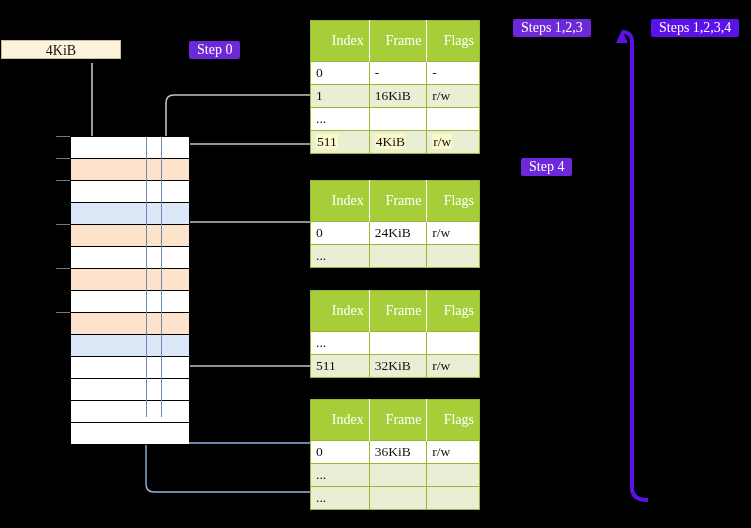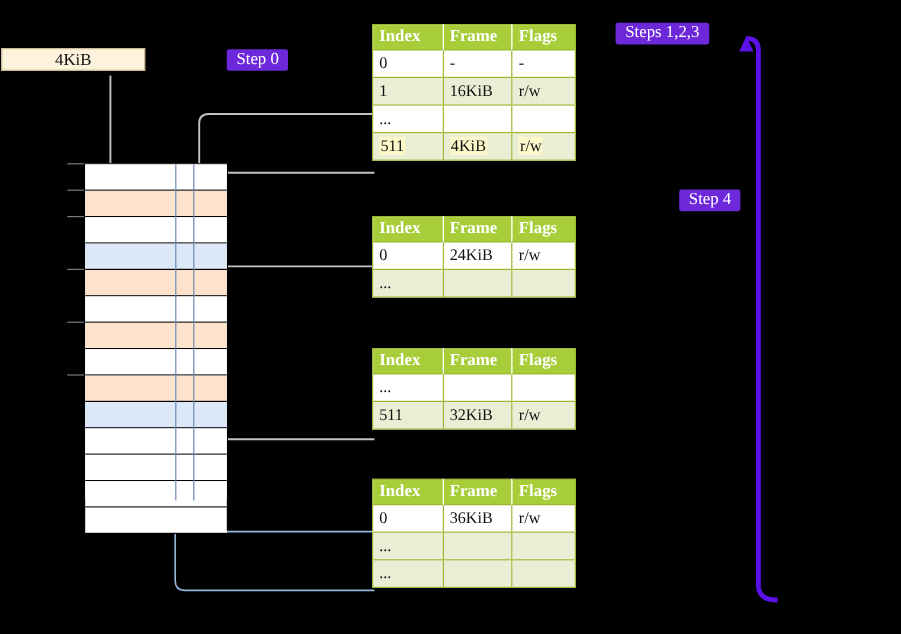--- a/index.html
+++ b/index.html
@@ -104,23 +104,23 @@
     border-collapse: collapse;
     font-size: 13.5px;
     color: #111111;
     background: #ffffff;
     table-layout: fixed;
     border: 1px solid #9ab82f;
   }
   table.ptable th {
     background: #a7ce39;
     color: #ffffff;
-    font-weight: bold;
-    text-align: left;
-    padding: 2px 5px;
+    font-weight: normal;
+    text-align: right;
+    padding: 12px 5px;
     height: 21px;
     box-sizing: border-box;
     border-right: 1px solid #ffffff;
     font-size: 14px;
   }
   table.ptable th:last-child { border-right: none; }
   table.ptable td {
     padding: 2px 5px;
     height: 23px;
     box-sizing: border-box;
@@ -176,21 +176,22 @@
 
     <path d="M312,492 L154,492 Q146,492 146,484 L146,212" stroke="#95b6dd" stroke-width="1.4" fill="none" marker-end="url(#ar-blue-up)"></path>
 
     <path d="M648,500 Q632,500 632,488 L632,42 Q632,32 622,32" stroke="#5b11e8" stroke-width="4" fill="none" marker-end="url(#ar-violet)"></path>
   </svg>
 
   <div class="size-box" style="left:1px; top:40px; width:120px;">4KiB</div>
 
   <div class="badge crimson" style="left:189px; top:41px;text-align:center;">Step 0</div>
   <div class="badge crimson" style="left:513px; top:19px;">Steps 1,2,3</div>
-  <div class="badge crimson" style="left:521px; top:158px;margin-left:45px;">Step 4</div>
+  <div class="badge violet" style="left:651px; top:19px;">Steps 1,2,3,4</div>
+  <div class="badge crimson" style="left:521px; top:158px;">Step 4</div>
 
   <div id="memgrid">
     <div class="mem-row white"></div>
     <div class="mem-row peach"></div>
     <div class="mem-row white"></div>
     <div class="mem-row blue"></div>
     <div class="mem-row peach"></div>
     <div class="mem-row white"></div>
     <div class="mem-row peach"></div>
     <div class="mem-row white"></div>

